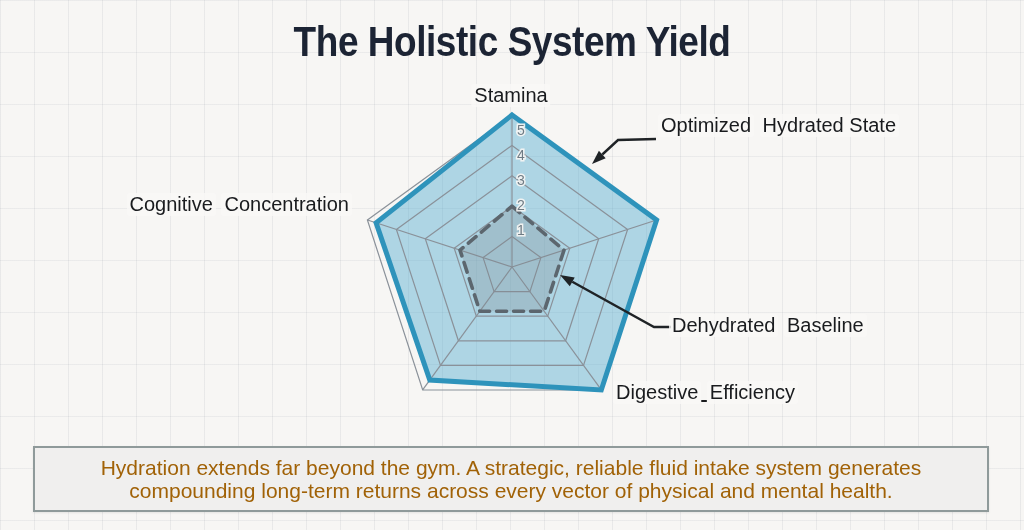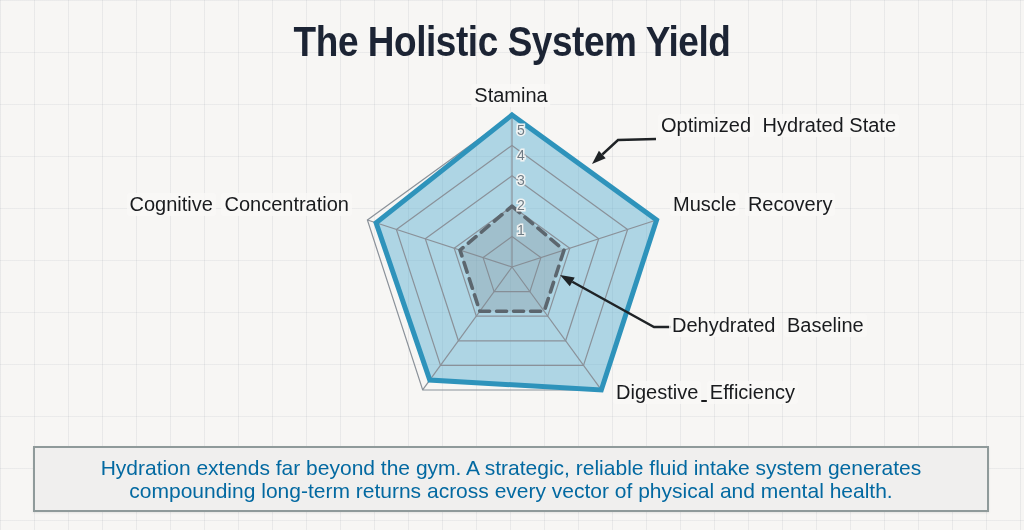--- a/index.html
+++ b/index.html
@@ -39,21 +39,21 @@
   .call-optimized{left:658px;top:114px;}
   .call-dehydrated{left:669px;top:302px;margin-top:12px;}
 
   .caption-box{
     position:absolute;left:33px;top:446px;width:956px;height:66px;
     box-sizing:border-box;background:#f0efee;border:2px solid #8f9a9a;
     display:flex;align-items:center;justify-content:center;
     box-shadow:0 1px 2px rgba(0,0,0,0.08);
   }
   .caption-text{
-    max-width:880px;text-align:center;font-size:21px;line-height:23px;color:#0369a1;
+    max-width:880px;text-align:center;font-size:21px;line-height:23px;color:#a16207;
   }
 </style>
 </head>
 <body>
 
 <div id="stage">
 
   <svg id="radar-svg" width="1024" height="530" viewBox="0 0 1024 530">
       <polygon points="512.0,115.0 656.6,220.0 601.3,390.0 429.8,380.1 376.1,222.8" fill="rgba(74,166,204,0.42)" stroke="none"></polygon>
       <polygon points="512.0,236.6 540.9,257.6 529.9,291.6 494.1,291.6 483.1,257.6" fill="none" stroke="#8a9199" stroke-width="1.2"></polygon>
@@ -79,24 +79,20 @@
       <polyline points="671.0,327.0 654.0,327.0 572.3,281.8" fill="none" stroke="#1f2326" stroke-width="2.4"></polyline>
       <polygon points="560.0,275.0 569.8,286.2 574.7,277.4" fill="#1f2326" stroke="none"></polygon>
     </svg>
 
   <div class="page-title">The Holistic System Yield</div>
 
   <div class="axis-label lbl-stamina ta-center">
     <span class="line">Stamina</span>
   </div>
 
-  <div class="axis-label lbl-muscle">
-    <span class="line">Muscle</span>
-    <span class="line">Recovery</span>
-  </div>
 
   <div class="axis-label lbl-digestive">
     <span class="line">Digestive</span>
     <span class="line">Efficiency</span>
   </div>
 
 
   <div class="axis-label lbl-cognitive ta-right">
     <span class="line">Cognitive</span>
     <span class="line">Concentration</span>

